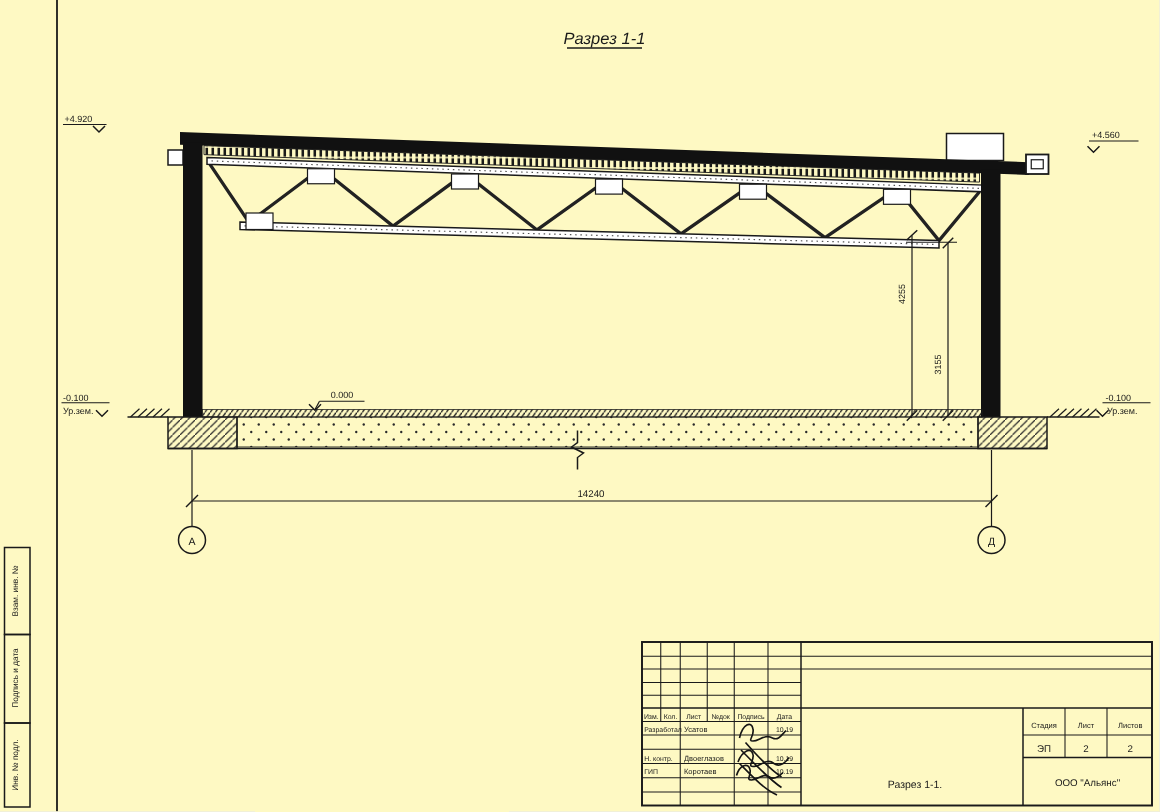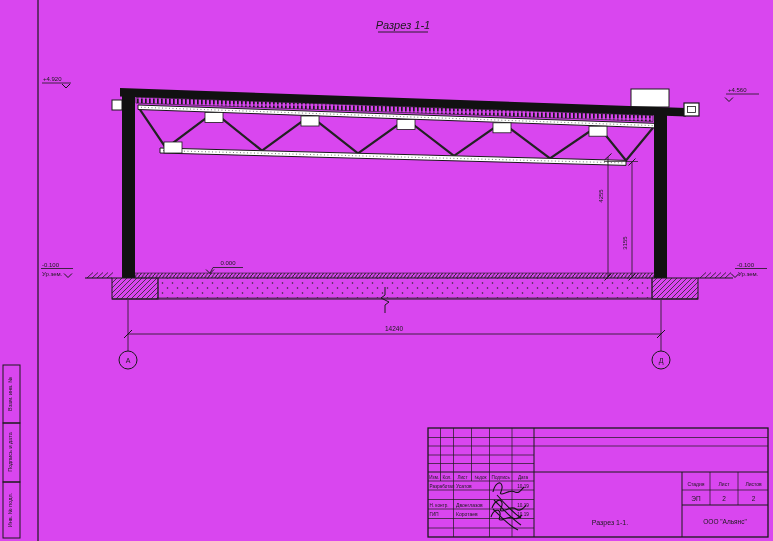--- a/index.html
+++ b/index.html
@@ -1,16 +1,16 @@
 <!DOCTYPE html>
 <html><head>
 <meta charset="utf-8">
 <style>
   html,body{margin:0;padding:0;background:#e8e8e8;}
-  .sheet{position:relative;width:773px;height:541px;background:#d946ef;overflow:hidden;
+  .sheet{position:relative;width:773px;height:541px;background:#fef9c3;overflow:hidden;
          font-family:"Liberation Sans",sans-serif;}
   svg{display:block;}
   text{fill:#1a1a1a;font-family:"Liberation Sans",sans-serif;}
   .t45{font-size:4.6px;}
   .t5{font-size:5px;}
   .t55{font-size:5.5px;}
   .t6{font-size:6px;}
   .t65{font-size:6.5px;}
   .t7{font-size:7px;}
   .title{font-size:11px;font-style:italic;}

